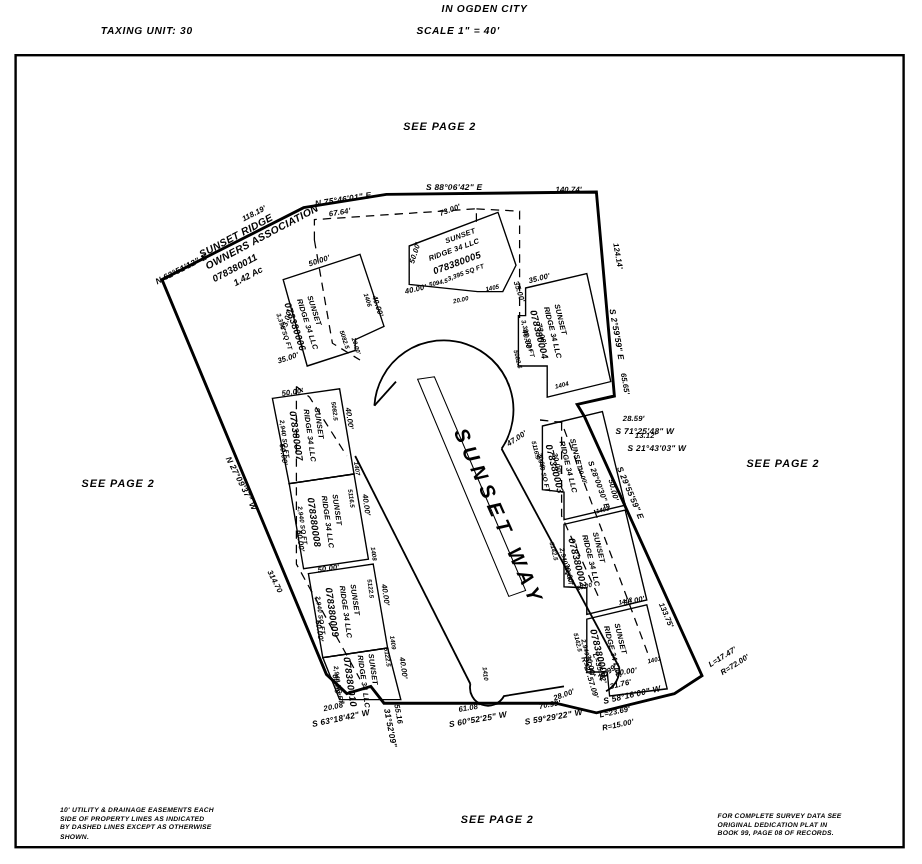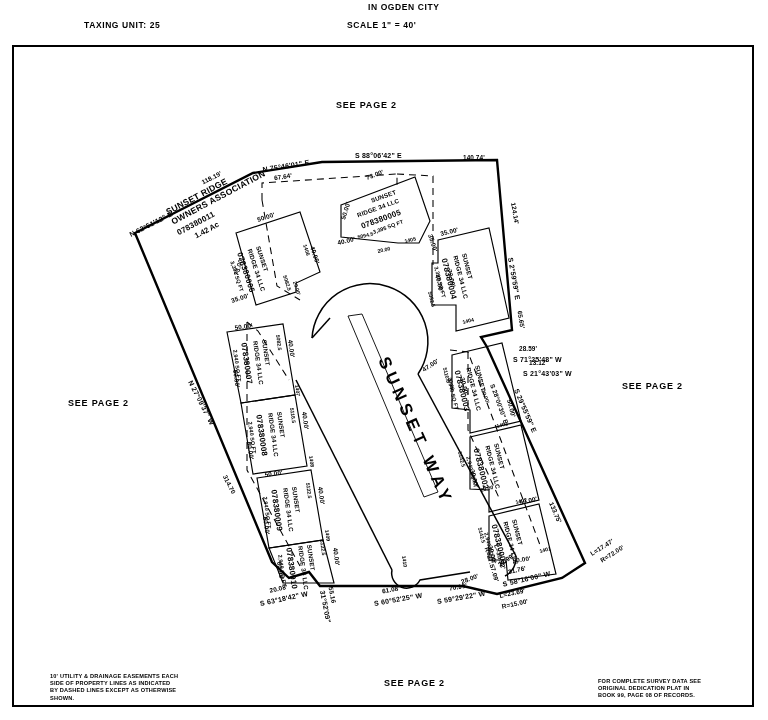--- a/index.html
+++ b/index.html
@@ -13,20 +13,21 @@
     height: 720px;
     font-family: "Liberation Sans", sans-serif;
     color: #000000;
     position: relative;
     overflow: hidden;
   }
   #page {
     position: relative;
     width: 768px;
     height: 720px;
+    font-style: italic;
   }
   .hdr {
     position: absolute;
     font-size: 8.5px;
     font-weight: bold;
     letter-spacing: 0.6px;
     white-space: nowrap;
   }
   #hdr-city  { left: 368px; top: 2px; }
   #hdr-scale { left: 347px; top: 20px; }
@@ -93,21 +94,21 @@
   .dash { fill: none; stroke: #000; stroke-width: 1.05; stroke-dasharray: 7 5; }
   .tick { fill: none; stroke: #000; stroke-width: 0.9; }
 </style>
 </head>
 <body>
 
 <div id="page">
 
   <div class="hdr" id="hdr-city">IN OGDEN CITY</div>
   <div class="hdr" id="hdr-scale">SCALE 1" = 40'</div>
-  <div class="hdr" id="hdr-unit">TAXING UNIT:  25</div>
+  <div class="hdr" id="hdr-unit">TAXING UNIT:  30</div>
 
   <div class="frame"></div>
 
   <div class="seepage" id="sp-top">SEE PAGE 2</div>
   <div class="seepage" id="sp-left">SEE PAGE 2</div>
   <div class="seepage" id="sp-right">SEE PAGE 2</div>
   <div class="seepage" id="sp-bot">SEE PAGE 2</div>
 
   <div class="note" id="note-left">10' UTILITY &amp; DRAINAGE EASEMENTS EACH
 SIDE OF PROPERTY LINES AS INDICATED

